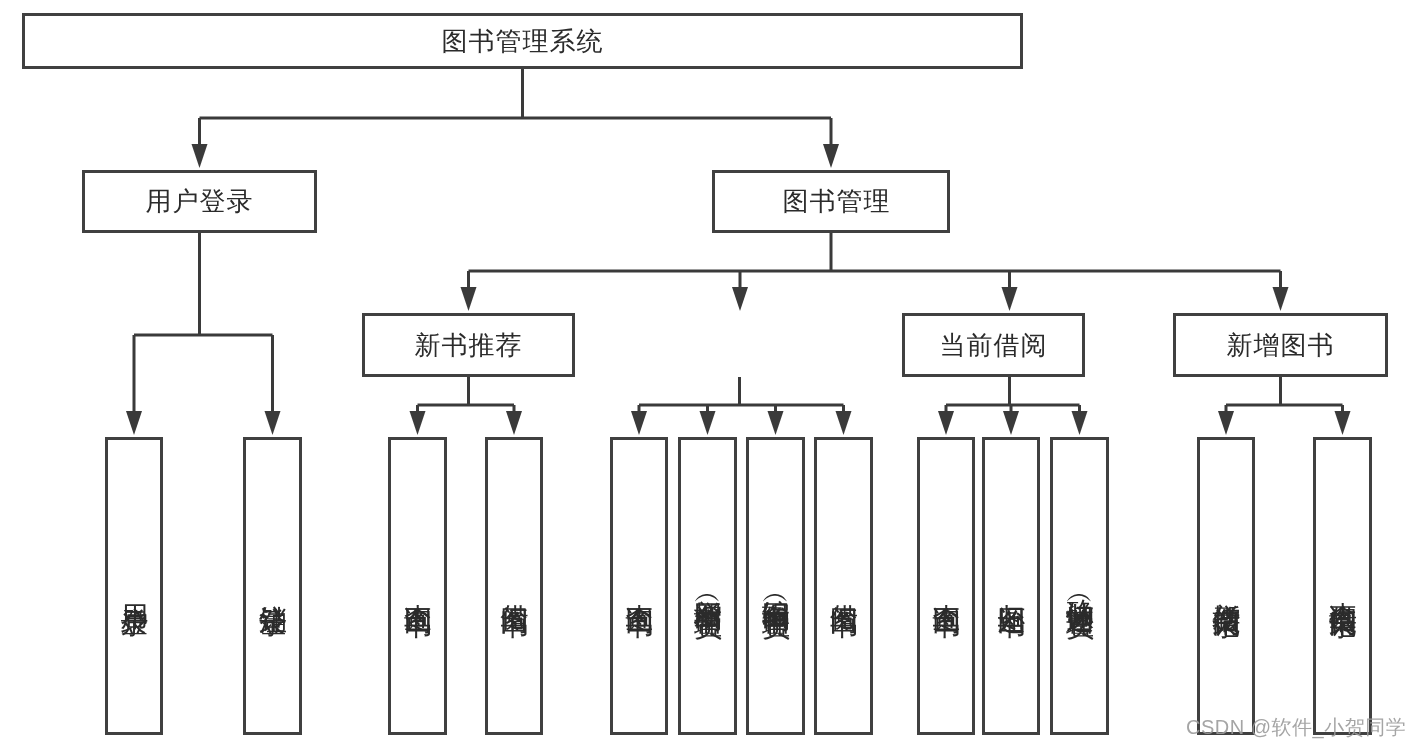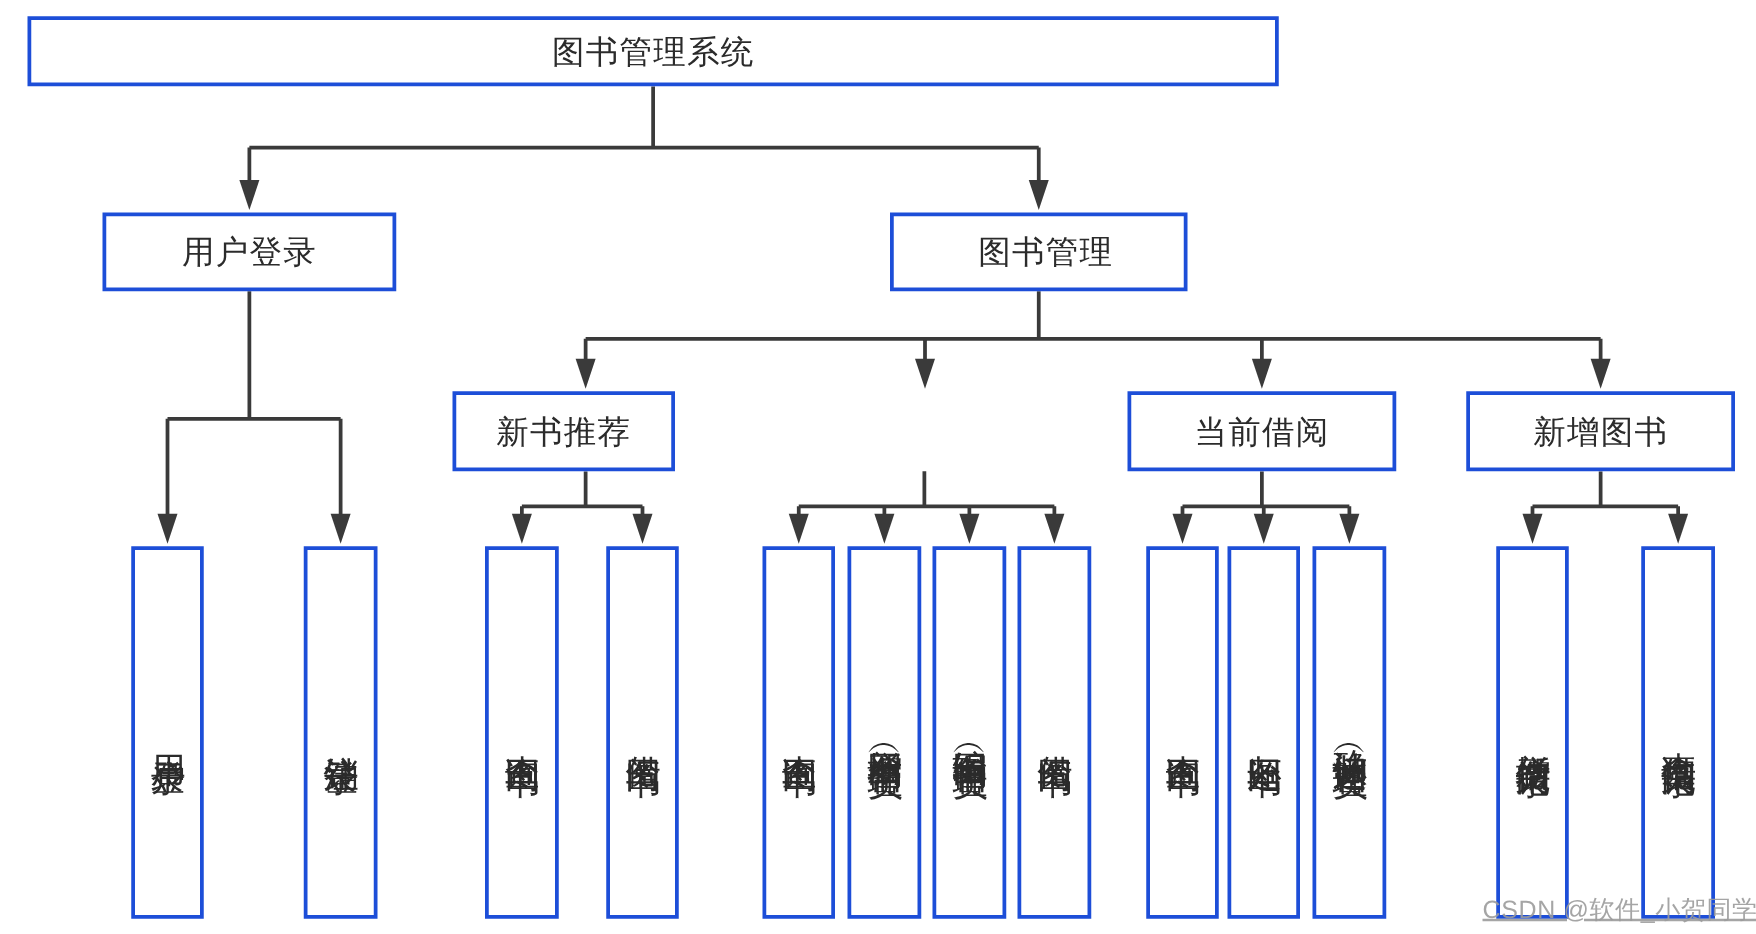--- a/index.html
+++ b/index.html
@@ -12,21 +12,21 @@
   }
   #stage { position: absolute; left: 0; top: 0; width: 1405px; height: 747px; }
   svg.connectors {
     position: absolute; left: 0; top: 0; width: 1405px; height: 747px;
     z-index: 0;
   }
   .node {
     position: absolute;
     box-sizing: border-box;
     background: #ffffff;
-    border: 3px solid #1d4ed8;
+    border: 3px solid #404040;
     display: flex;
     align-items: center;
     justify-content: center;
     color: #2b2b2b;
     z-index: 1;
   }
   .hbox {
     font-size: 26px;
     letter-spacing: 1px;
     white-space: nowrap;
@@ -40,21 +40,20 @@
   }
   .watermark {
     position: absolute;
     left: 1186px;
     top: 714px;
     font-size: 20px;
     letter-spacing: 0.5px;
     color: rgba(155,155,155,0.9);
     white-space: nowrap;
     z-index: 2;
-    text-decoration: underline;
   }
 </style>
 </head>
 <body>
 
 <div id="stage">
 
   <svg class="connectors" viewBox="0 0 1405 747" xmlns="http://www.w3.org/2000/svg">
     <g stroke="#3a3a3a" stroke-width="3" fill="none">
 
@@ -93,22 +92,22 @@
       <polygon points="1218,411 1234,411 1226,435"></polygon>
       <polygon points="1334.5,411 1350.5,411 1342.5,435"></polygon>
     </g>
   </svg>
 
   <div class="node hbox" style="left:22px; top:13px; width:1001px; height:56px;">图书管理系统</div>
 
   <div class="node hbox" style="left:82px; top:170px; width:235px; height:63px;">用户登录</div>
   <div class="node hbox" style="left:712px; top:170px; width:238px; height:63px;padding-left:11px;">图书管理</div>
 
-  <div class="node hbox" style="left:362px; top:313px; width:178px; height:64px;">新书推荐</div>
-  <div class="node hbox" style="left:902px; top:313px; width:215px; height:64px;">当前借阅</div>
+  <div class="node hbox" style="left:362px; top:313px; width:213px; height:64px;">新书推荐</div>
+  <div class="node hbox" style="left:902px; top:313px; width:183px; height:64px;">当前借阅</div>
   <div class="node hbox" style="left:1173px; top:313px; width:215px; height:64px;">新增图书</div>
 
   <div class="node vbox" style="left:105px; top:437px; width:58px; height:298px;">用户登录</div>
   <div class="node vbox" style="left:243px; top:437px; width:59px; height:298px;">注销登录</div>
 
   <div class="node vbox" style="left:388px; top:437px; width:59px; height:298px;">查询图书</div>
   <div class="node vbox" style="left:485px; top:437px; width:58px; height:298px;">借阅图书</div>
 
   <div class="node vbox" style="left:610px; top:437px; width:58px; height:298px;">查询图书</div>
   <div class="node vbox" style="left:678px; top:437px; width:59px; height:298px;">新增图书（管理员）</div>

